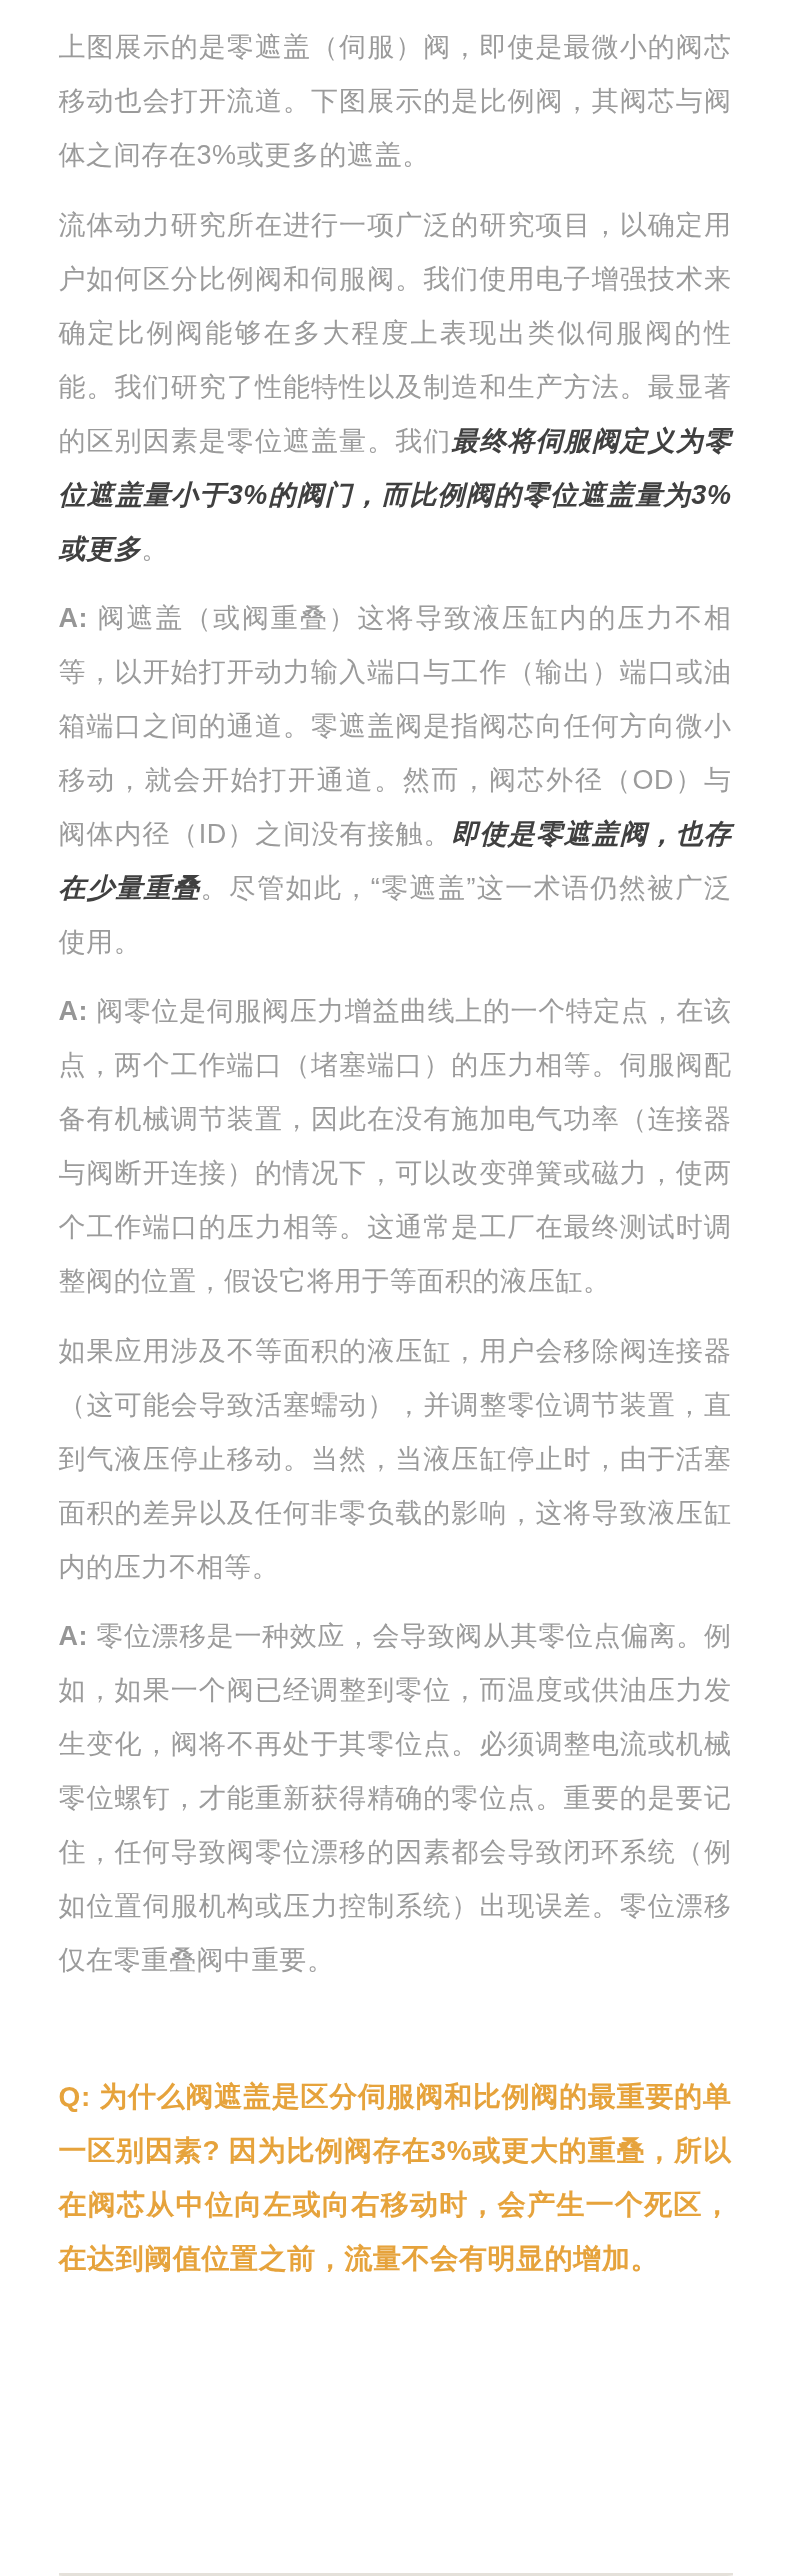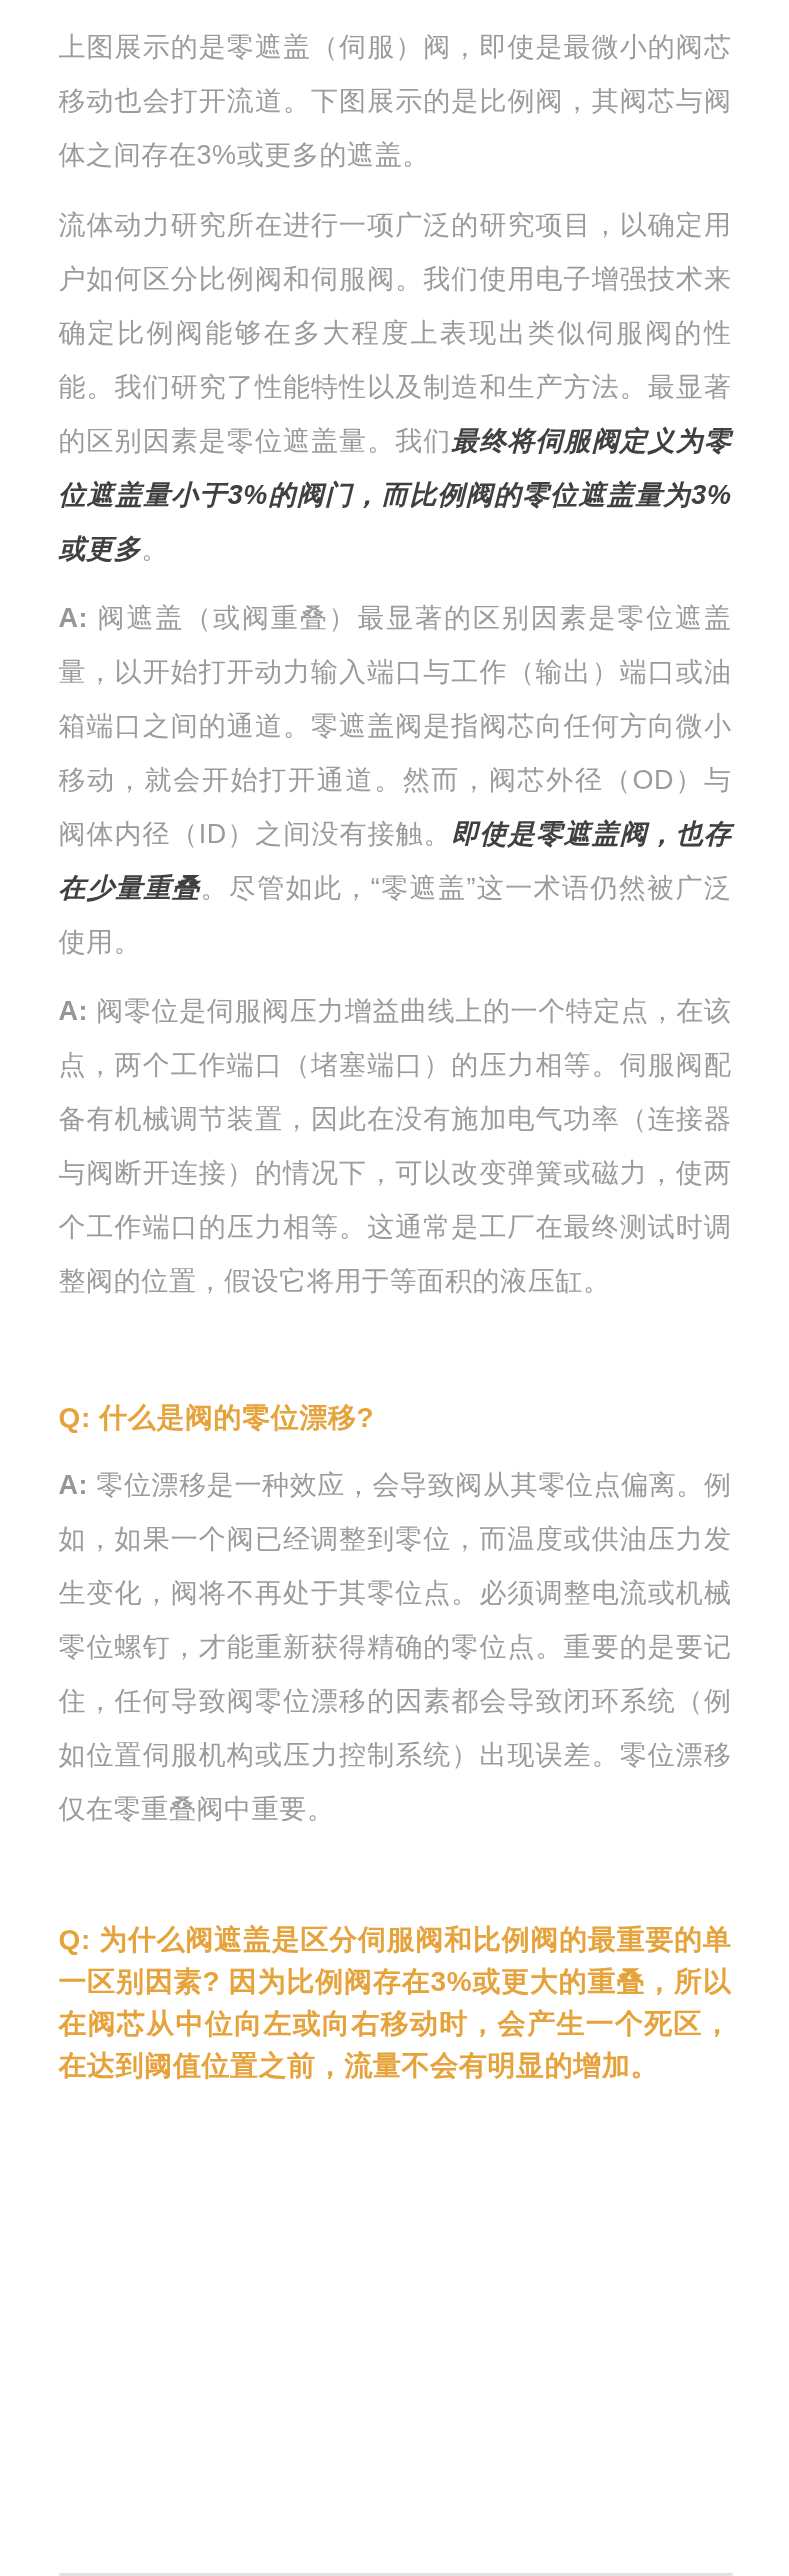--- a/index.html
+++ b/index.html
@@ -40,21 +40,21 @@
   .q-heading {
     font-size: 28px;
     line-height: 54px;
     font-weight: bold;
     color: #e6a33c;
     margin: 83px 0 12.3px 0;
     letter-spacing: 0.6px;
   }
   .q-para {
     font-size: 28px;
-    line-height: 42px;
+    line-height: 54px;
     font-weight: bold;
     color: #e6a33c;
     text-align: justify;
     text-justify: inter-ideograph;
     margin: 83px 0 0 0;
     letter-spacing: 0.6px;
   }
   .cutoff-strip {
     position: absolute;
     left: 26px;
@@ -73,30 +73,32 @@
   <p class="para">
     <span>上图展示的是零遮盖（伺服）阀，即使是最微小的阀芯移动也会打开流道。下图展示的是比例阀，其阀芯与阀体之间存在3%或更多的遮盖。</span>
   </p>
 
   <p class="para">
     <span>流体动力研究所在进行一项广泛的研究项目，以确定用户如何区分比例阀和伺服阀。我们使用电子增强技术来确定比例阀能够在多大程度上表现出类似伺服阀的性能。我们研究了性能特性以及制造和生产方法。最显著的区别因素是零位遮盖量。我们</span><span class="em-red">最终将伺服阀定义为零位遮盖量小于3%的阀门，而比例阀的零位遮盖量为3%或更多</span><span>。</span>
   </p>
 
 
   <p class="para">
-    <span class="a-prefix">A:</span><span> 阀遮盖（或阀重叠）最显著的区别因素是零位遮盖量，以开始打开动力输入端口与工作（输出）端口或油箱端口之间的通道。零遮盖阀是指阀芯向任何方向微小移动，就会开始打开通道。然而，阀芯外径（OD）与阀体内径（ID）之间没有接触。</span><span class="em-red">即使是零遮盖阀，也存在少量重叠</span><span>。尽管如此，“零遮盖”这一术语仍然被广泛使用。</span>
+    <span class="a-prefix">A:</span><span> 阀遮盖（或阀重叠）这将导致液压缸内的压力不相等，以开始打开动力输入端口与工作（输出）端口或油箱端口之间的通道。零遮盖阀是指阀芯向任何方向微小移动，就会开始打开通道。然而，阀芯外径（OD）与阀体内径（ID）之间没有接触。</span><span class="em-red">即使是零遮盖阀，也存在少量重叠</span><span>。尽管如此，“零遮盖”这一术语仍然被广泛使用。</span>
   </p>
 
 
   <p class="para">
     <span class="a-prefix">A:</span><span> 阀零位是伺服阀压力增益曲线上的一个特定点，在该点，两个工作端口（堵塞端口）的压力相等。伺服阀配备有机械调节装置，因此在没有施加电气功率（连接器与阀断开连接）的情况下，可以改变弹簧或磁力，使两个工作端口的压力相等。这通常是工厂在最终测试时调整阀的位置，假设它将用于等面积的液压缸。</span>
   </p>
 
+  <p class="para">
+    <span>如果应用涉及不等面积的液压缸，用户会移除阀连接器（这可能会导致活塞蠕动），并调整零位调节装置，直到气液压停止移动。当然，当液压缸停止时，由于活塞面积的差异以及任何非零负载的影响，这将导致液压缸内的压力不相等。</span>
+  </p>
 
-  <h2 class="q-heading">Q: 什么是阀的零位漂移?</h2>
 
   <p class="para">
     <span class="a-prefix">A:</span><span> 零位漂移是一种效应，会导致阀从其零位点偏离。例如，如果一个阀已经调整到零位，而温度或供油压力发生变化，阀将不再处于其零位点。必须调整电流或机械零位螺钉，才能重新获得精确的零位点。重要的是要记住，任何导致阀零位漂移的因素都会导致闭环系统（例如位置伺服机构或压力控制系统）出现误差。零位漂移仅在零重叠阀中重要。</span>
   </p>
 
   <p class="q-para">
     <span>Q: 为什么阀遮盖是区分伺服阀和比例阀的最重要的单一区别因素? 因为比例阀存在3%或更大的重叠，所以在阀芯从中位向左或向右移动时，会产生一个死区，在达到阈值位置之前，流量不会有明显的增加。</span>
   </p>
 
   <div class="cutoff-strip"></div>

